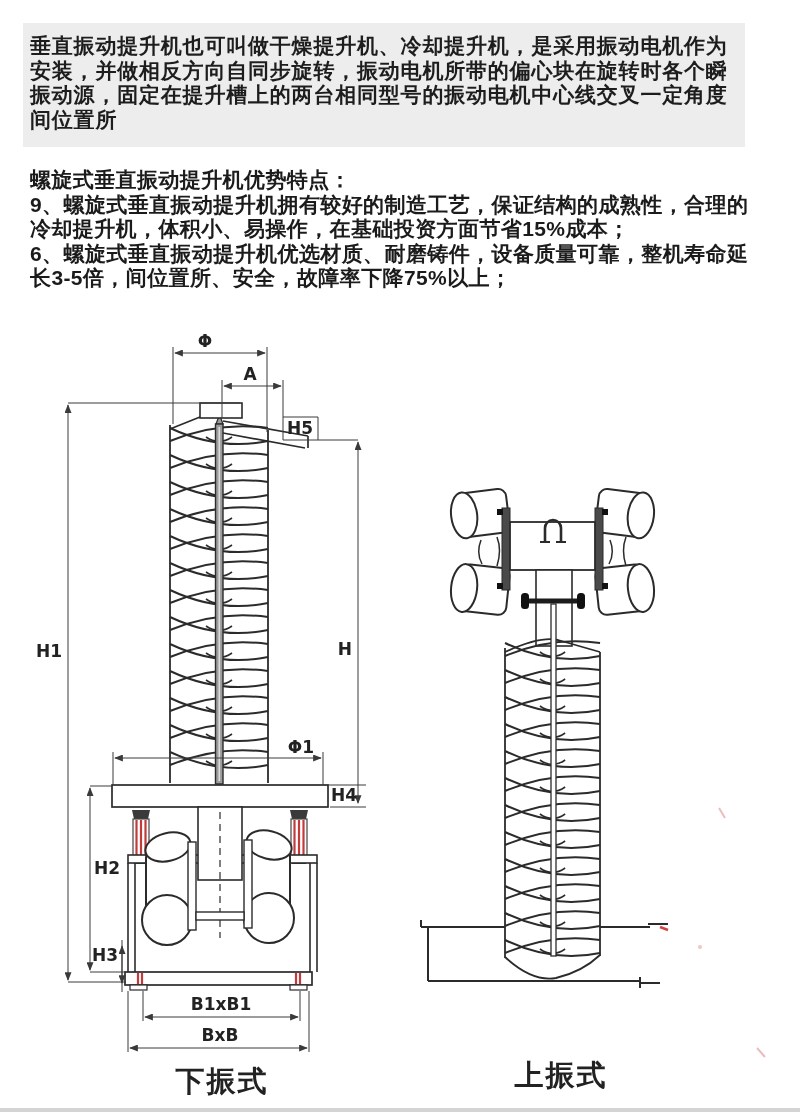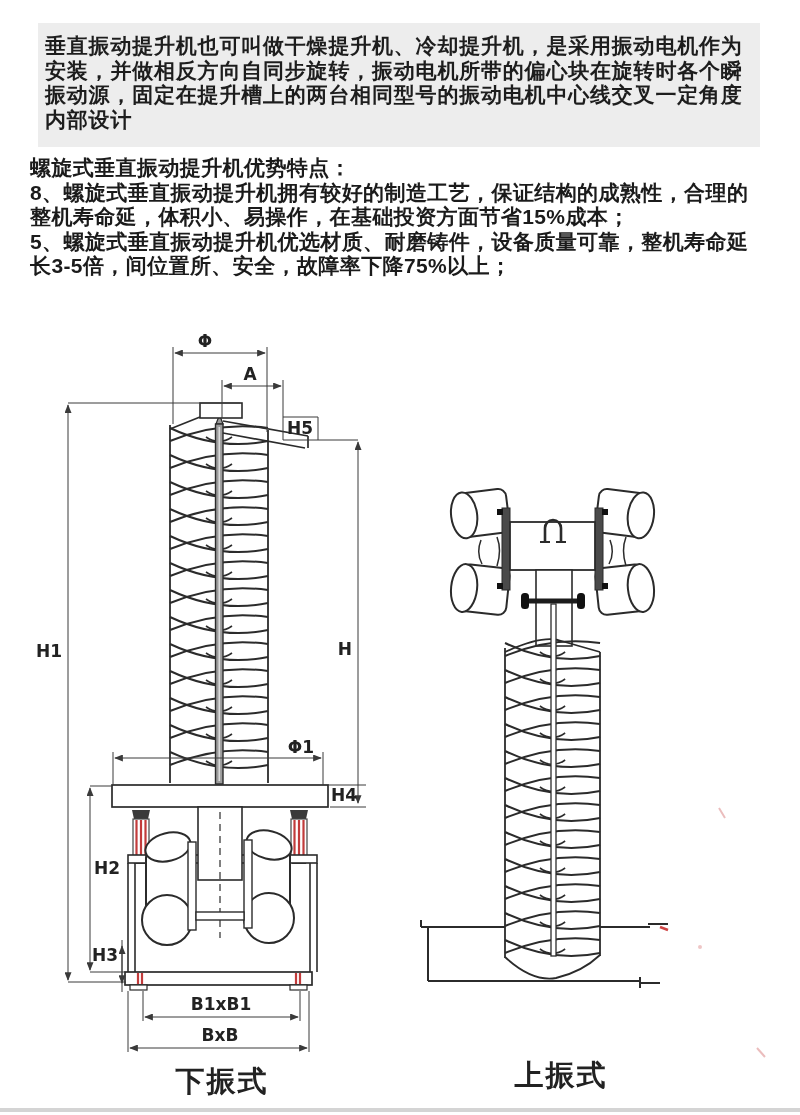--- a/index.html
+++ b/index.html
@@ -1,51 +1,51 @@
 <!DOCTYPE html>
 <html><head>
 <meta charset="utf-8">
 <style>
   html,body{margin:0;padding:0;background:#fff;}
   #page{position:relative;width:800px;height:1115px;background:#fff;overflow:hidden;
         font-family:"Liberation Sans","DejaVu Sans",sans-serif;}
   
-  .intro-box{position:absolute;left:38px;top:23px;width:722px;height:124px;
+  .intro-box{position:absolute;left:23px;top:23px;width:722px;height:124px;
              background:#ededed;box-sizing:border-box;padding:11px 17px 0 7px;}
   .intro-line{white-space:nowrap;font-size:21px;line-height:24.5px;font-weight:700;
               color:#1d1d1d;letter-spacing:0.8px;}
   
-  .features-box{position:absolute;left:30px;top:156px;width:766px;}
+  .features-box{position:absolute;left:30px;top:168px;width:766px;}
   .feature-line{white-space:nowrap;font-size:21px;line-height:24.5px;font-weight:700;
                 color:#1b1b1b;letter-spacing:0.4px;}
   
   #diagram-svg{position:absolute;left:0;top:0;width:800px;height:1115px;}
   #diagram-svg text{font-family:"DejaVu Sans","Liberation Sans",sans-serif;
                     fill:#222;font-weight:700;}
   .dim-label{font-size:17px;}
   .caption{font-size:29px;letter-spacing:2px;}
   .bottom-border{position:absolute;left:0;top:1108px;width:800px;height:4px;background:#d4d4d4;}
 </style>
 </head>
 <body>
 
 <div id="page">
 
   <div class="intro-box">
     <div class="intro-line">垂直振动提升机也可叫做干燥提升机、冷却提升机，是采用振动电机作为</div>
     <div class="intro-line">安装，并做相反方向自同步旋转，振动电机所带的偏心块在旋转时各个瞬</div>
     <div class="intro-line">振动源，固定在提升槽上的两台相同型号的振动电机中心线交叉一定角度</div>
-    <div class="intro-line">内部设计</div>
+    <div class="intro-line">间位置所</div>
   </div>
 
   <div class="features-box">
     <div class="feature-line">螺旋式垂直振动提升机优势特点：</div>
-    <div class="feature-line">8、螺旋式垂直振动提升机拥有较好的制造工艺，保证结构的成熟性，合理的</div>
-    <div class="feature-line">整机寿命延，体积小、易操作，在基础投资方面节省15%成本；</div>
-    <div class="feature-line">5、螺旋式垂直振动提升机优选材质、耐磨铸件，设备质量可靠，整机寿命延</div>
+    <div class="feature-line">9、螺旋式垂直振动提升机拥有较好的制造工艺，保证结构的成熟性，合理的</div>
+    <div class="feature-line">冷却提升机，体积小、易操作，在基础投资方面节省15%成本；</div>
+    <div class="feature-line">6、螺旋式垂直振动提升机优选材质、耐磨铸件，设备质量可靠，整机寿命延</div>
     <div class="feature-line">长3-5倍，间位置所、安全，故障率下降75%以上；</div>
   </div>
 
   <svg id="diagram-svg" viewBox="0 0 800 1115" xmlns="http://www.w3.org/2000/svg" xmlns:xlink="http://www.w3.org/1999/xlink">
     <defs>
       <marker id="ar" viewBox="0 0 10 8" markerWidth="9" markerHeight="7" refX="9" refY="4" orient="auto-start-reverse">
           <path d="M0,0 L10,4 L0,8 z" fill="#3a3a3a"></path>
         </marker>
       <g id="turn" fill="none" stroke="#2b2b2b" stroke-width="2">
         <path d="M0,3 Q49,26 98,16"></path>

